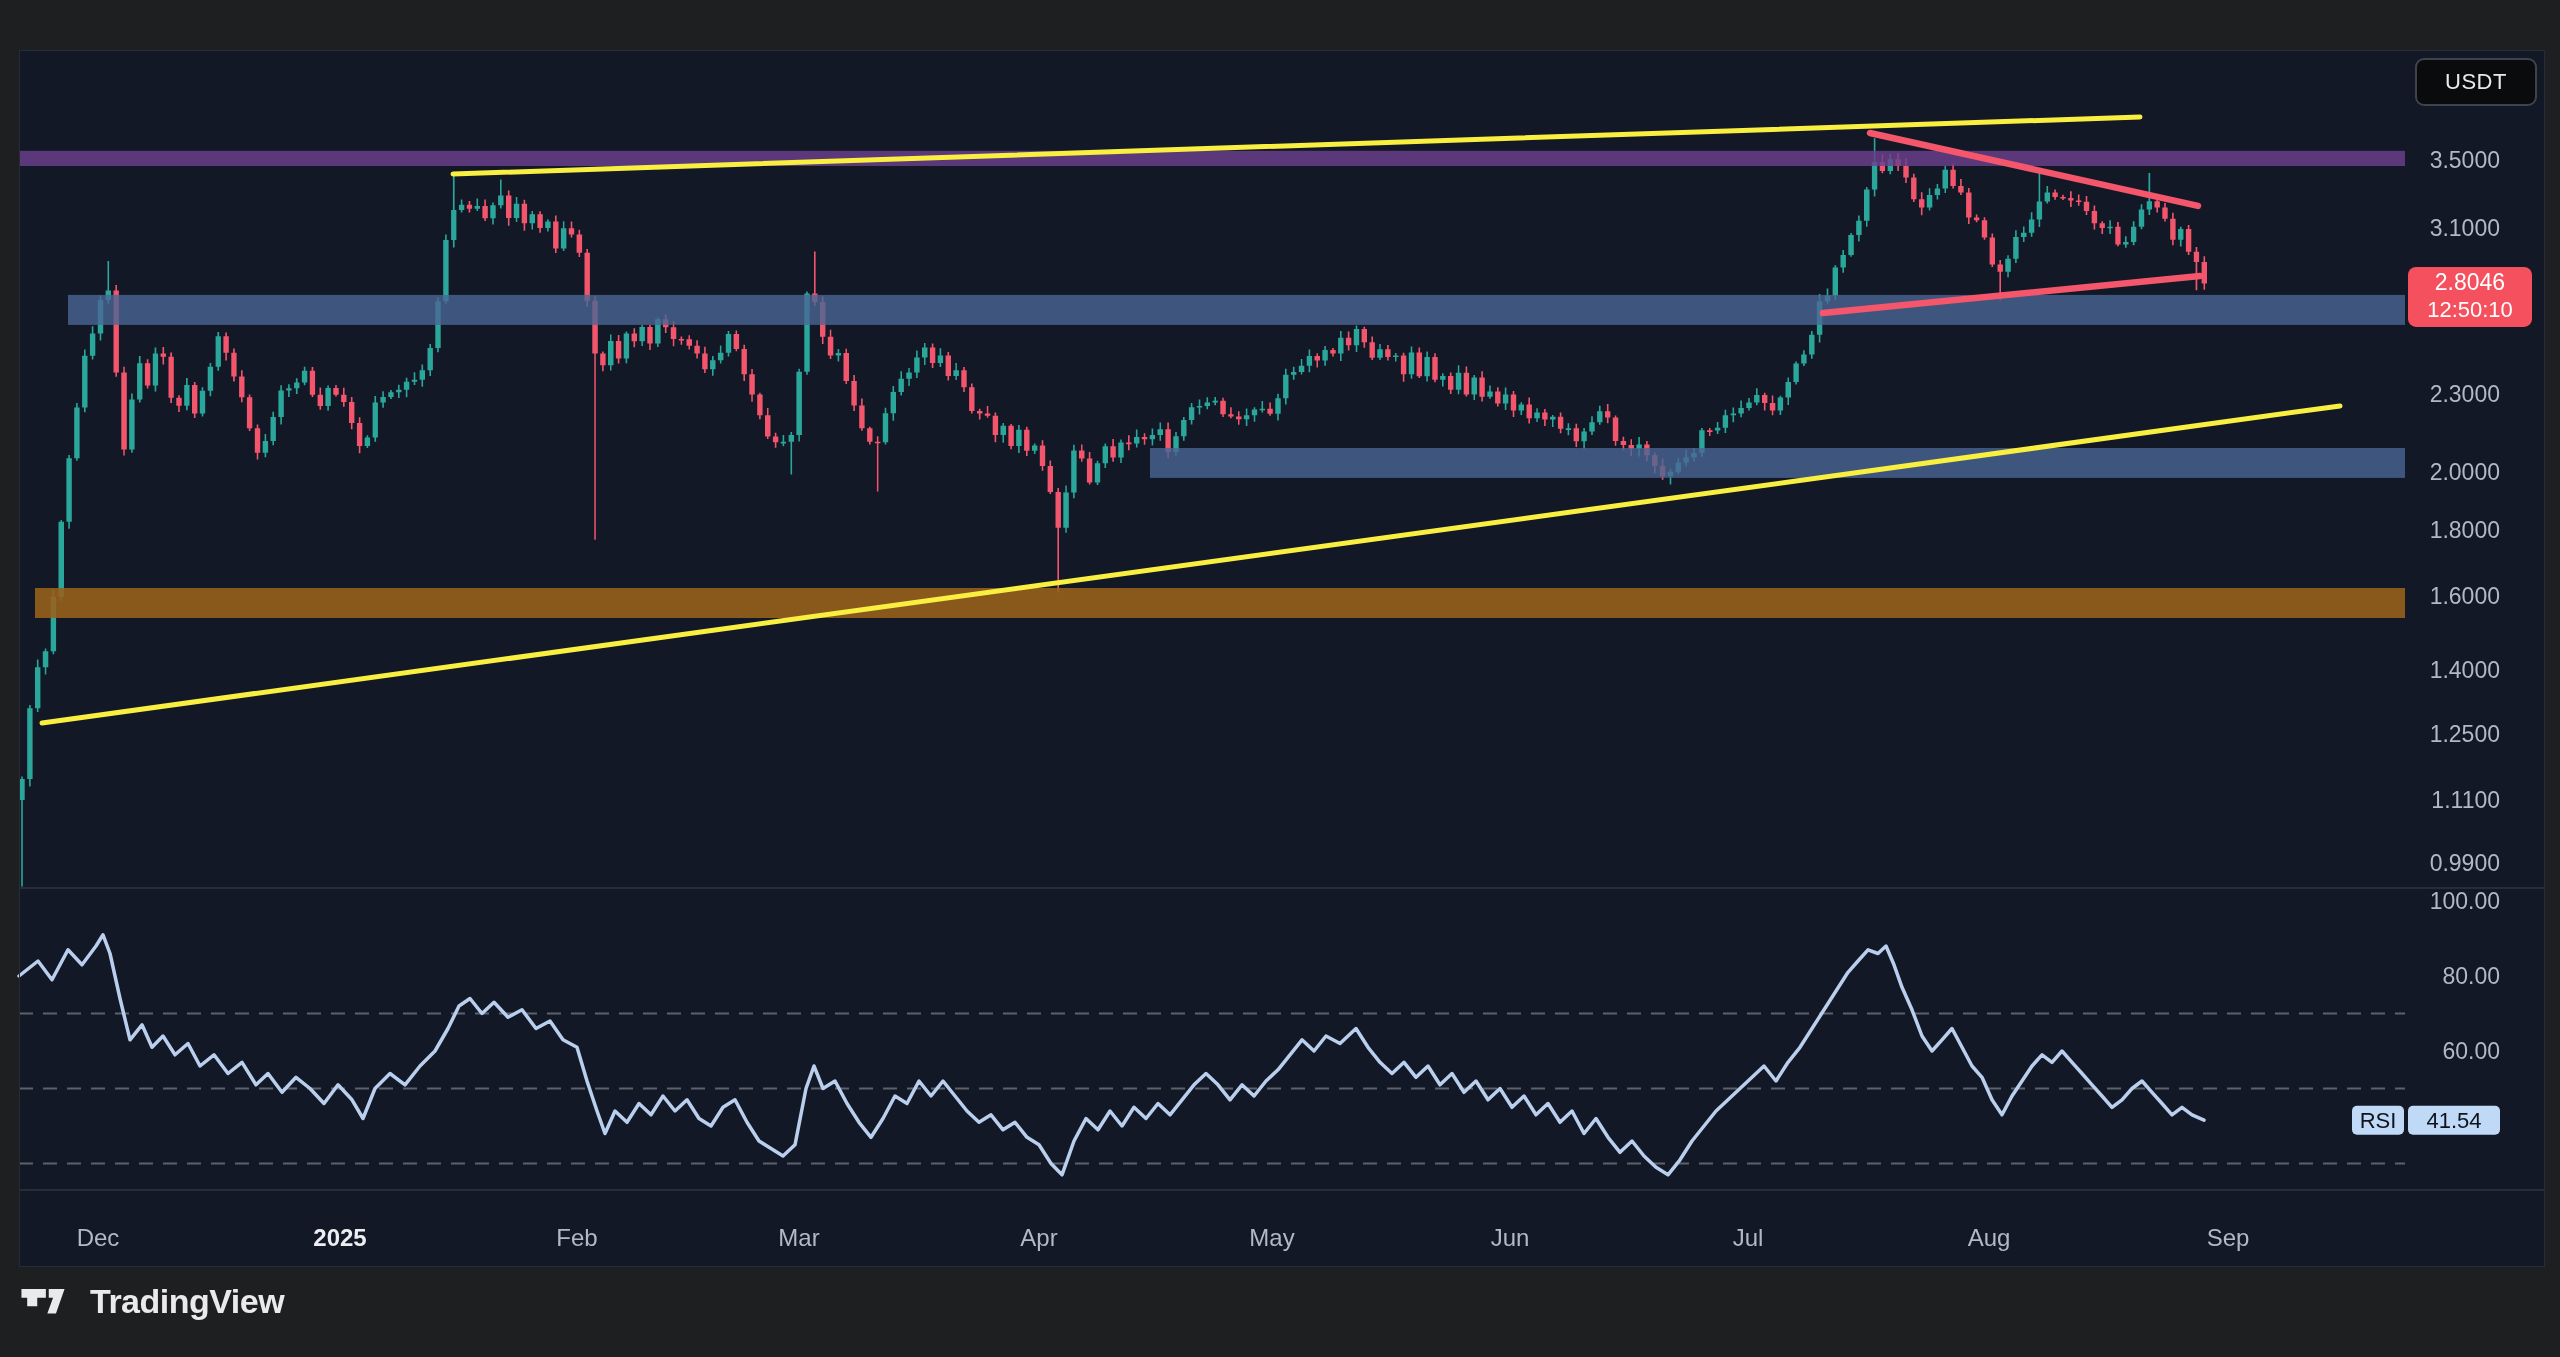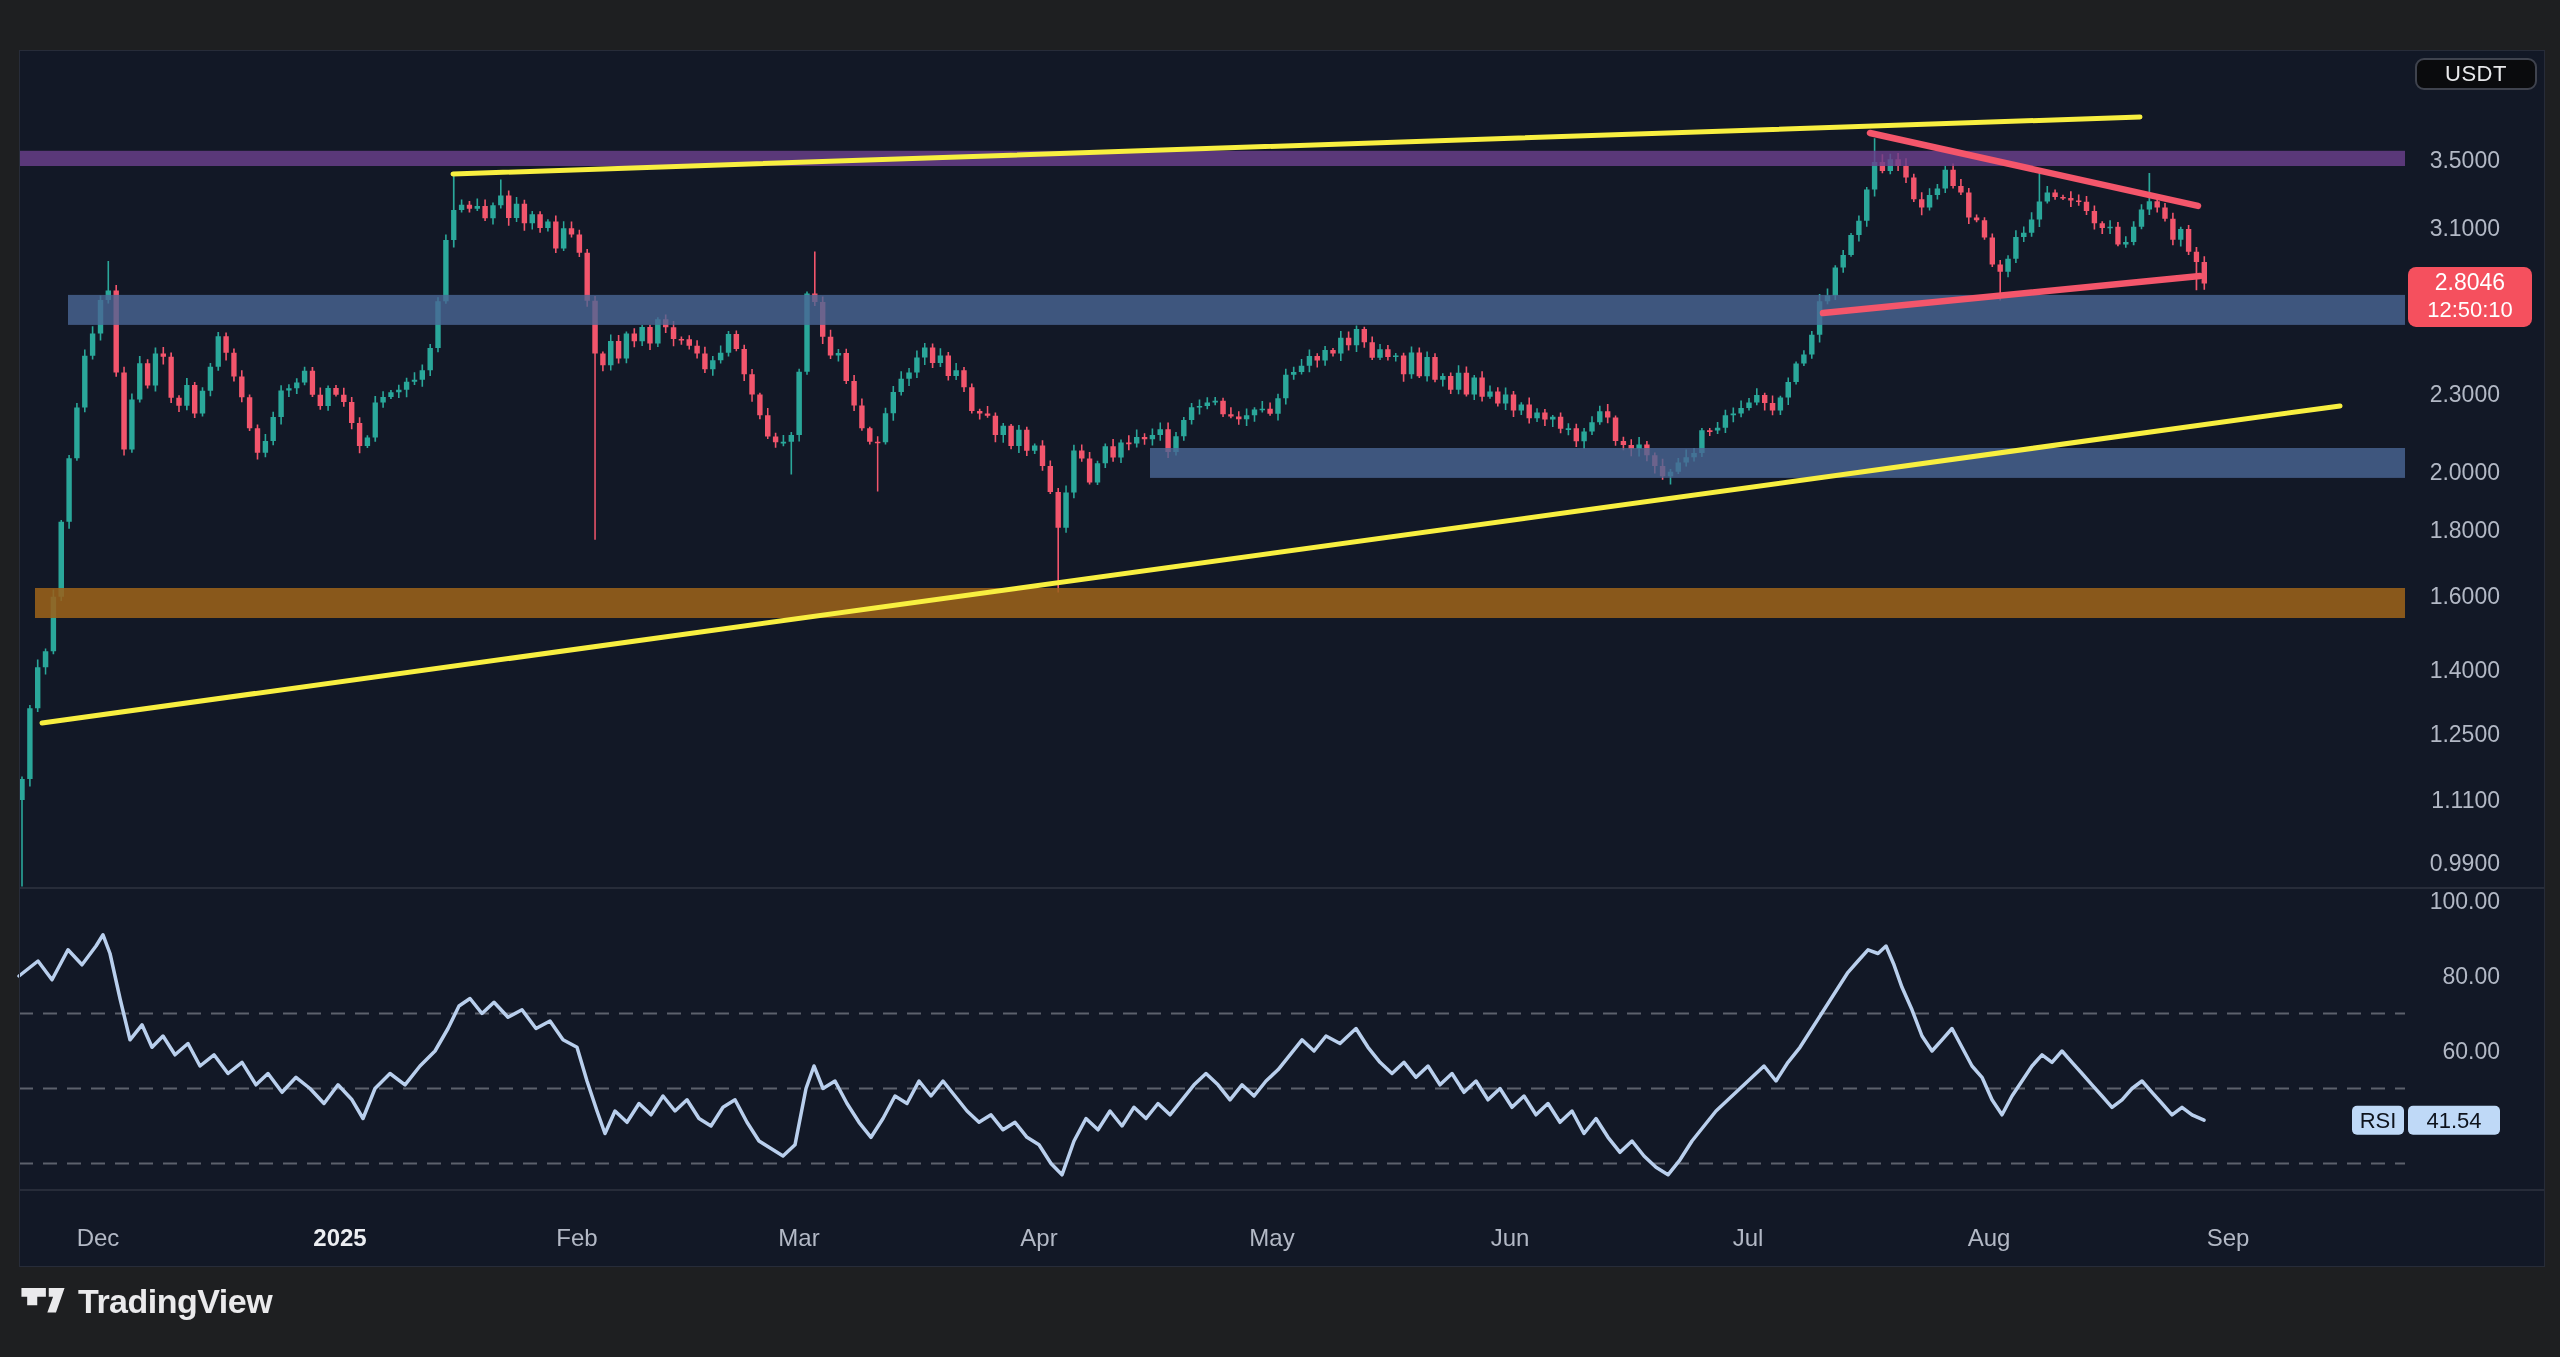--- a/index.html
+++ b/index.html
@@ -1,23 +1,23 @@
 <!DOCTYPE html>
 <html><head>
 <meta charset="utf-8">
 <style>
   html,body{margin:0;padding:0;background:#1e1f21;width:2560px;height:1357px;overflow:hidden;
     font-family:"Liberation Sans","DejaVu Sans",sans-serif;}
   #stage{position:relative;width:2560px;height:1357px;}
   #title{position:absolute;left:13px;top:8px;font-size:21px;color:#d5d7da;letter-spacing:.2px;}
   #chart-svg{position:absolute;left:0;top:0;}
-  #usdt-btn{position:absolute;left:2415px;top:58px;width:122px;height:32px;box-sizing:border-box;
+  #usdt-btn{position:absolute;left:2415px;top:58px;width:122px;height:48px;box-sizing:border-box;
     background:#0a0b0d;border:2px solid #3f434e;border-radius:9px;color:#e8e9eb;font-size:22px;
     display:flex;align-items:center;justify-content:center;letter-spacing:.5px;cursor:pointer;}
-  #logo{position:absolute;left:20px;top:1282px;display:flex;align-items:flex-start;gap:12px;color:#eaeaec;}
+  #logo{position:absolute;left:20px;top:1282px;display:flex;align-items:center;gap:24px;color:#eaeaec;}
   #logo .word{font-size:34px;font-weight:800;letter-spacing:-0.5px;}
 </style>
 </head>
 <body>
 <div id="stage">
 
 
 <svg id="chart-svg" width="2560" height="1357">
       <rect x="19" y="50" width="2526" height="1217" fill="#121826"></rect>
       <g>

